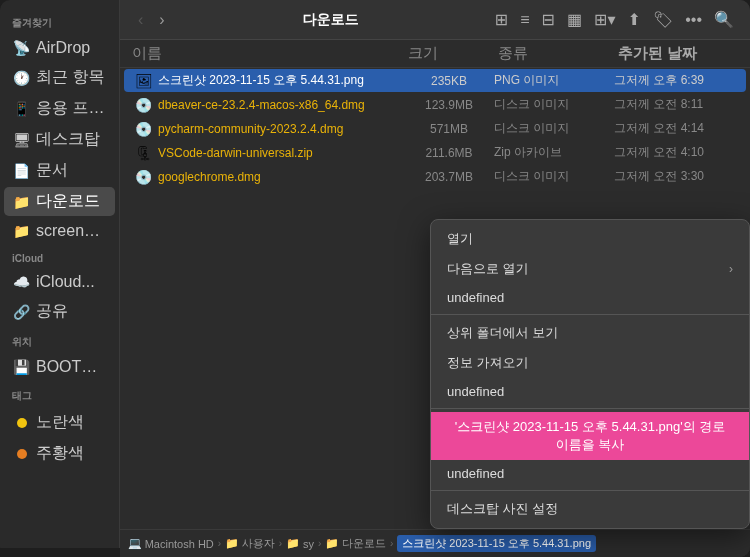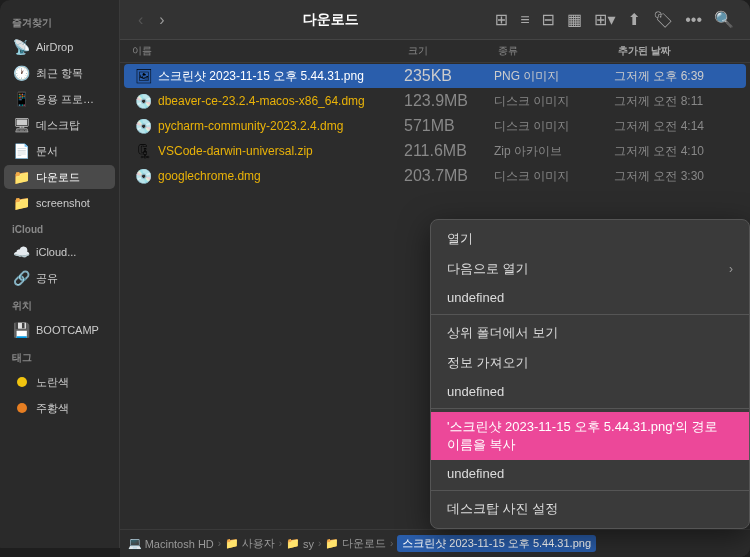--- a/index.html
+++ b/index.html
@@ -49,21 +49,21 @@
     .sidebar-icon {
       width: 16px;
       height: 16px;
       display: flex;
       align-items: center;
       justify-content: center;
       font-size: 14px;
       flex-shrink: 0;
     }
     .sidebar-item-label {
-      font-size: 11px;
+      font-size: 16px;
       white-space: nowrap;
       overflow: hidden;
       text-overflow: ellipsis;
     }
     .tag-dot {
       width: 10px;
       height: 10px;
       border-radius: 50%;
       flex-shrink: 0;
     }
@@ -127,21 +127,21 @@
 
     
     .column-headers {
       display: grid;
       grid-template-columns: 1fr 90px 120px 120px;
       padding: 4px 12px;
       border-bottom: 1px solid #3a3a3a;
       background: #2c2c2c;
     }
     .col-header {
-      font-size: 10px;
+      font-size: 15px;
       color: #888;
       font-weight: 500;
     }
     .col-header.sort-active {
       color: #aaa;
       font-weight: bold;
     }
 
     
     .file-list {
@@ -177,23 +177,23 @@
     }
     .file-name {
       font-size: 12px;
       color: #eab308;
       white-space: nowrap;
       overflow: hidden;
       text-overflow: ellipsis;
     }
     .file-row.selected .file-name { color: #fff; }
     .file-size {
-      font-size: 16px;
+      font-size: 12px;
       color: #888;
-      text-align: left;
+      text-align: center;
     }
     .file-type {
       font-size: 12px;
       color: #888;
     }
     .file-date {
       font-size: 12px;
       color: #888;
     }
     .file-row.selected .file-size,
@@ -240,20 +240,21 @@
       z-index: 100;
     }
     .context-menu-item {
       padding: 6px 16px;
       font-size: 13px;
       color: #ddd;
       cursor: pointer;
       display: flex;
       align-items: center;
       justify-content: space-between;
+      text-align: center;
     }
     .context-menu-item.highlighted {
       background: #ec4899;
       color: #fff;
     }
     .context-menu-separator {
       height: 1px;
       background: #555;
       margin: 3px 0;
     }

